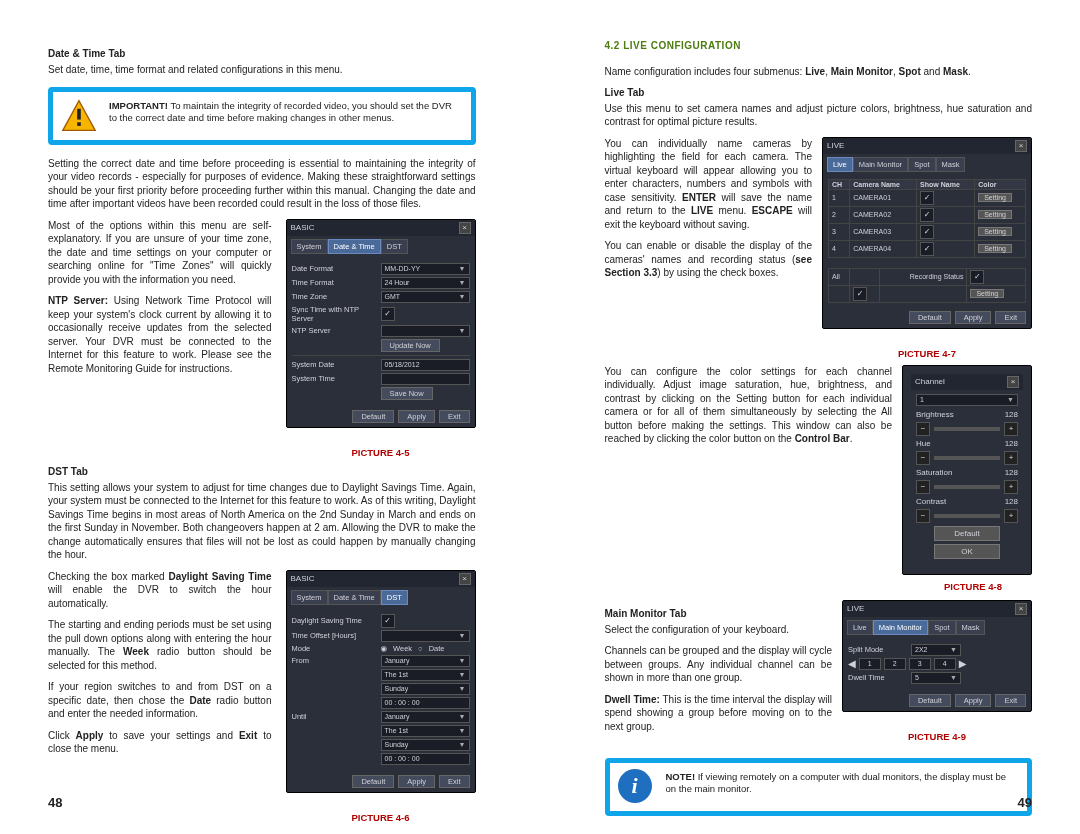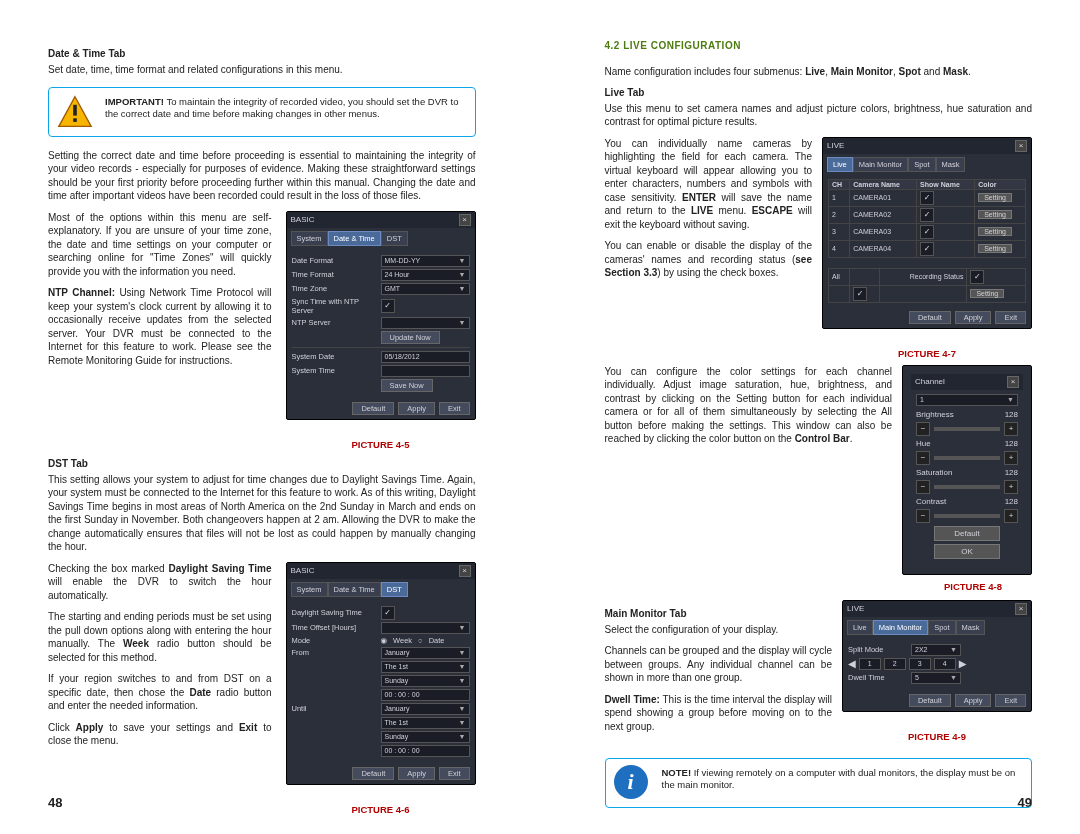--- a/index.html
+++ b/index.html
@@ -45,21 +45,21 @@
     color: #4d7c0f;
     margin: 0 0 14px 0;
     letter-spacing: 0.5px;
   }
   p {
     margin: 0 0 8px 0;
     line-height: 1.35;
     text-align: justify;
   }
   .callout {
-    border: 1px solid #0ea5e9;
+    border: 5px solid #0ea5e9;
     border-radius: 4px;
     padding: 8px 12px 8px 56px;
     margin: 10px 0 12px 0;
     position: relative;
     min-height: 32px;
     font-size: 9.5px;
     line-height: 1.35;
   }
   .callout .icon-box {
     position: absolute;
@@ -181,21 +181,21 @@
           </svg>
     </div>
     <b>IMPORTANT!</b><span> To maintain the integrity of recorded video, you should set the DVR to the correct date and time before making changes in other menus.</span>
   </div>
 
   <p>Setting the correct date and time before proceeding is essential to maintaining the integrity of your video records - especially for purposes of evidence. Making these straightforward settings should be your first priority before proceeding further within this manual. Changing the date and time after important videos have been recorded could result in the loss of those files.</p>
 
   <div class="cols">
     <div class="col-text">
       <p>Most of the options within this menu are self-explanatory. If you are unsure of your time zone, the date and time settings on your computer or searching online for "Time Zones" will quickly provide you with the information you need.</p>
-      <p><b>NTP Channel:</b><span class="indent-text"> Using Network Time Protocol will keep your system's clock current by allowing it to occasionally receive updates from the selected server. Your DVR must be connected to the Internet for this feature to work. Please see the Remote Monitoring Guide for instructions.</span></p>
+      <p><b>NTP Server:</b><span class="indent-text"> Using Network Time Protocol will keep your system's clock current by allowing it to occasionally receive updates from the selected server. Your DVR must be connected to the Internet for this feature to work. Please see the Remote Monitoring Guide for instructions.</span></p>
     </div>
     <div style="width:190px">
 
       <div class="shot">
         <div class="titlebar">
               <span>BASIC</span>
               <span class="closebox">×</span>
             </div>
         <div class="tabs">
           <span class="tab">System</span>
@@ -558,21 +558,21 @@
       <div class="btnrow">
         <span class="btn">Default</span>
         <span class="btn">Apply</span>
         <span class="btn">Exit</span>
       </div>
     </div>
     <div class="picture-cap">PICTURE 4-9</div>
   </div>
 
   <h3 class="subhead">Main Monitor Tab</h3>
-  <p>Select the configuration of your display.</p>
+  <p>Select the configuration of your keyboard.</p>
   <p>Channels can be grouped and the display will cycle between groups. Any individual channel can be shown in more than one group.</p>
   <p><b>Dwell Time:</b><span> This is the time interval the display will spend showing a group before moving on to the next group.</span></p>
 
   <div class="clear"></div>
 
   <div class="callout">
     <div class="icon-box">
           <div class="info-icon">i</div>
         </div>
     <b>NOTE!</b><span> If viewing remotely on a computer with dual monitors, the display must be on the main monitor.</span>

